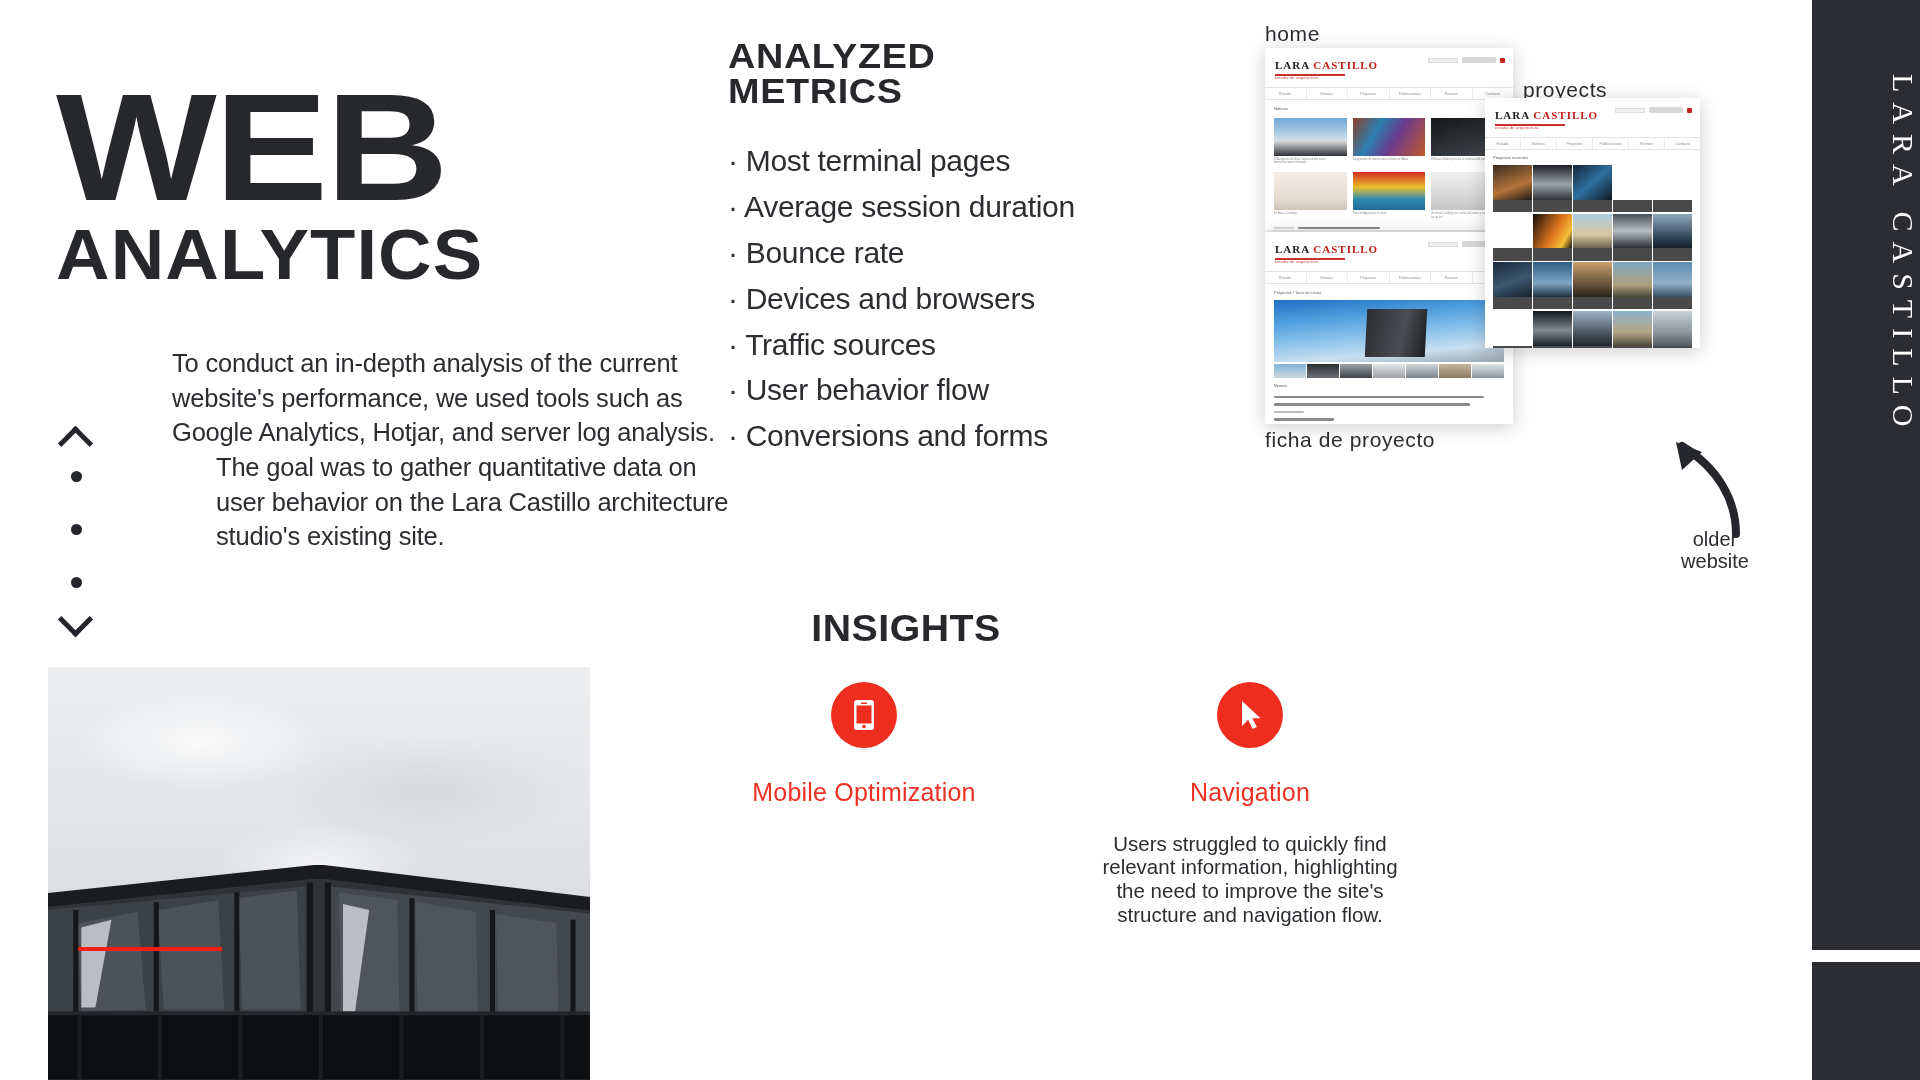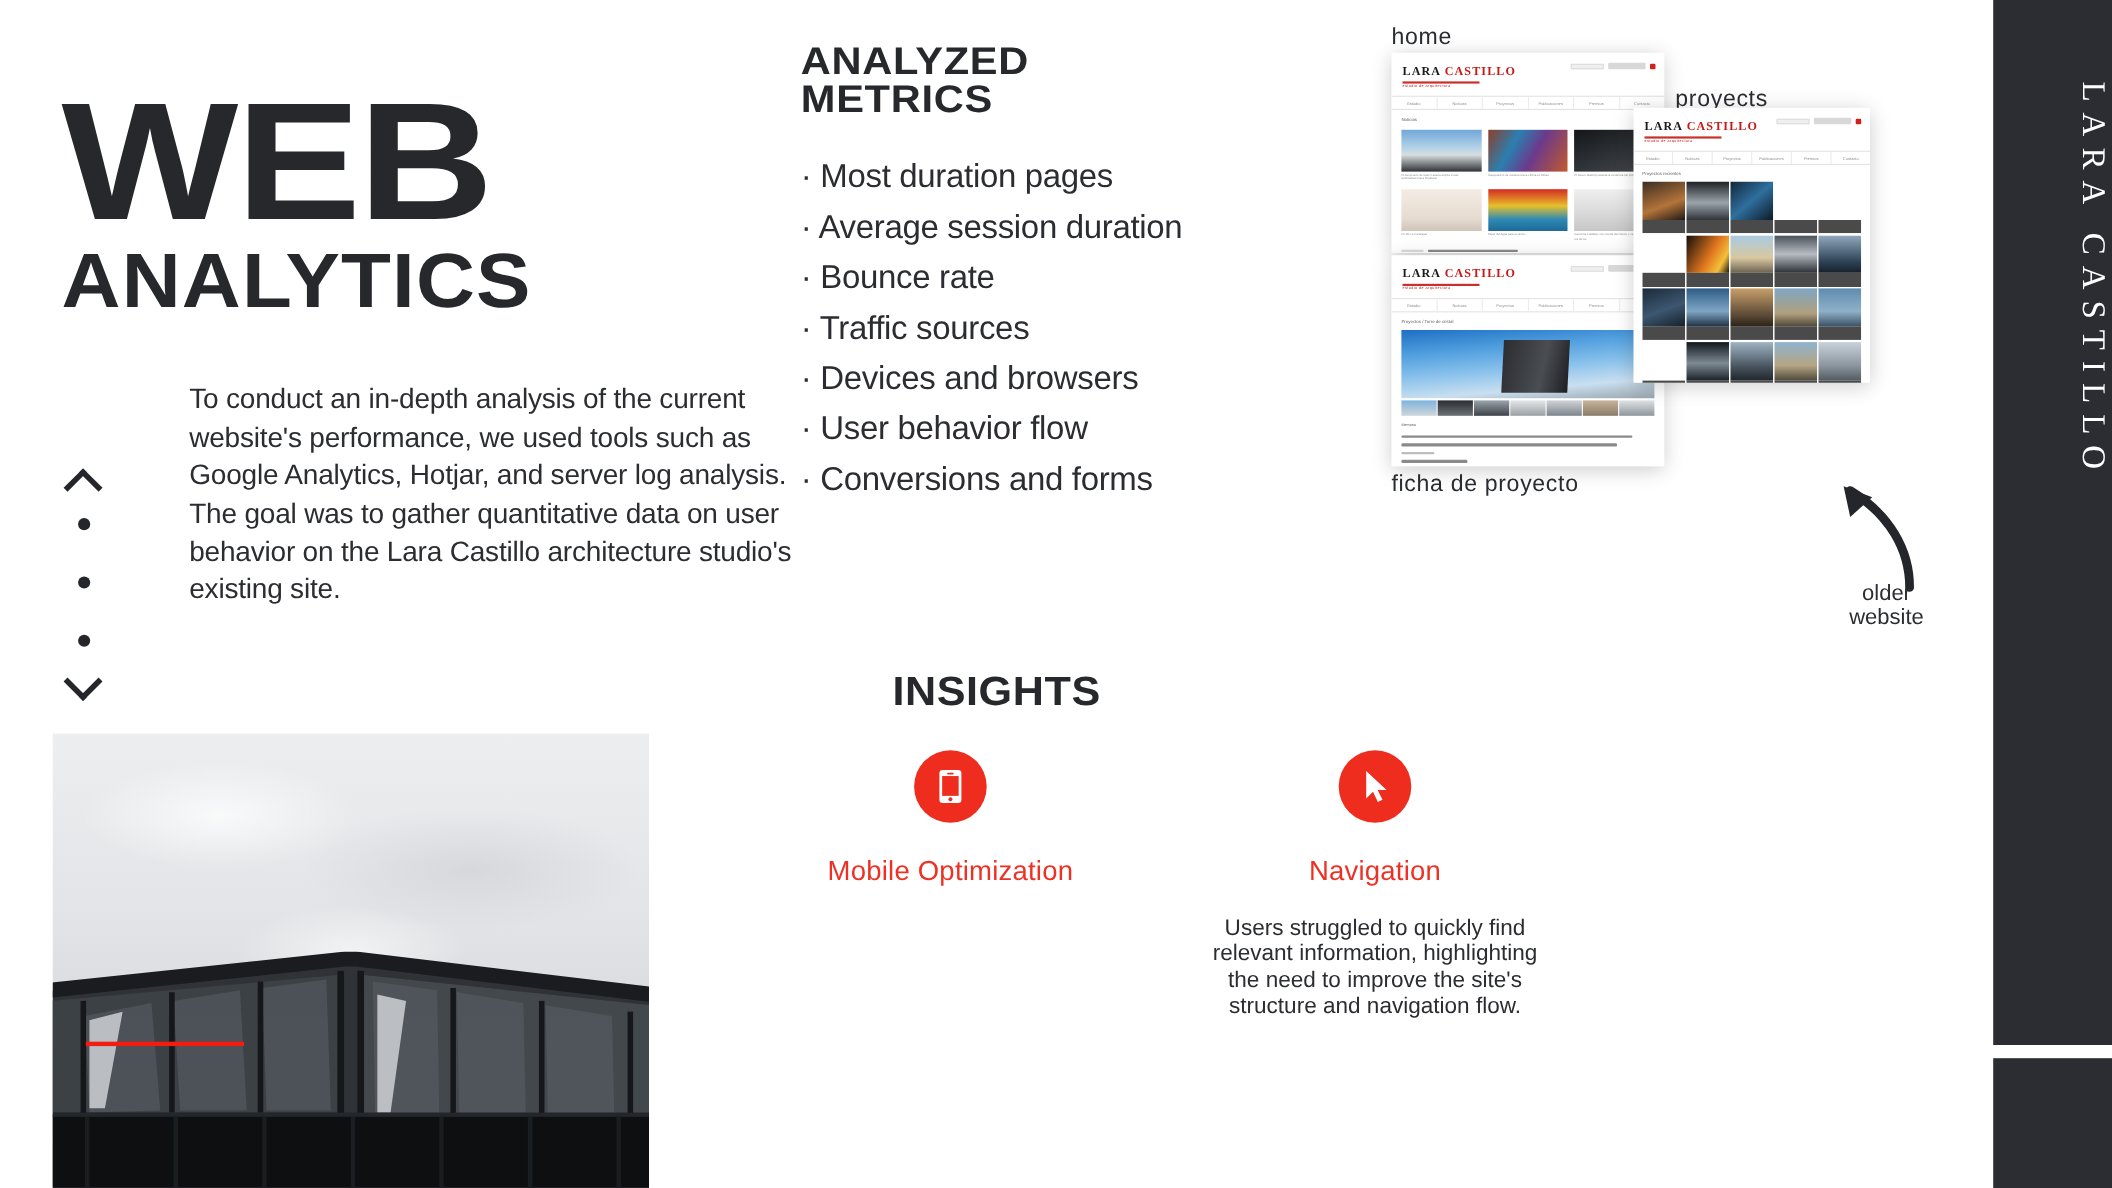--- a/index.html
+++ b/index.html
@@ -39,21 +39,21 @@
   
   .intro {
     position:absolute;
     left:172px; top:346px;
     width:560px;
     font-size:25.5px;
     line-height:1.36;
     color:#2b2d31;
     letter-spacing:-0.2px;
   }
-  .intro p + p { margin-top:0px; }
+  .intro p + p { margin-top:0px;margin-left:44px; }
 
   
   .decor { position:absolute; left:55px; top:428px; width:42px; display:flex; flex-direction:column; align-items:center; }
   .decor .chev { width:34px; height:22px; position:relative; }
   .decor .chev::before {
     content:""; position:absolute; left:4px; top:3px;
     width:20px; height:20px;
     border-left:5px solid #24262b; border-top:5px solid #24262b;
     transform:rotate(45deg);
   }
@@ -247,25 +247,25 @@
     <span class="dot"></span>
     <span class="chev down"></span>
   </div>
 
   <div class="metrics">
     <div class="metrics-title">
       <div>ANALYZED</div>
       <div>METRICS</div>
     </div>
     <ul class="metrics-list">
-      <li>· Most duration pages</li>
+      <li>· Most terminal pages</li>
       <li>· Average session duration</li>
       <li>· Bounce rate</li>
+      <li>· Devices and browsers</li>
       <li>· Traffic sources</li>
-      <li>· Devices and browsers</li>
       <li>· User behavior flow</li>
       <li>· Conversions and forms</li>
     </ul>
   </div>
 
   <div class="shots">
 
     <div class="shot-label" style="left:25px; top:12px;">home</div>
     <div class="shot-label" style="left:283px; top:68px;">proyects</div>
     <div class="shot-label" style="left:25px; top:418px;text-align:center;">ficha de proyecto</div>

